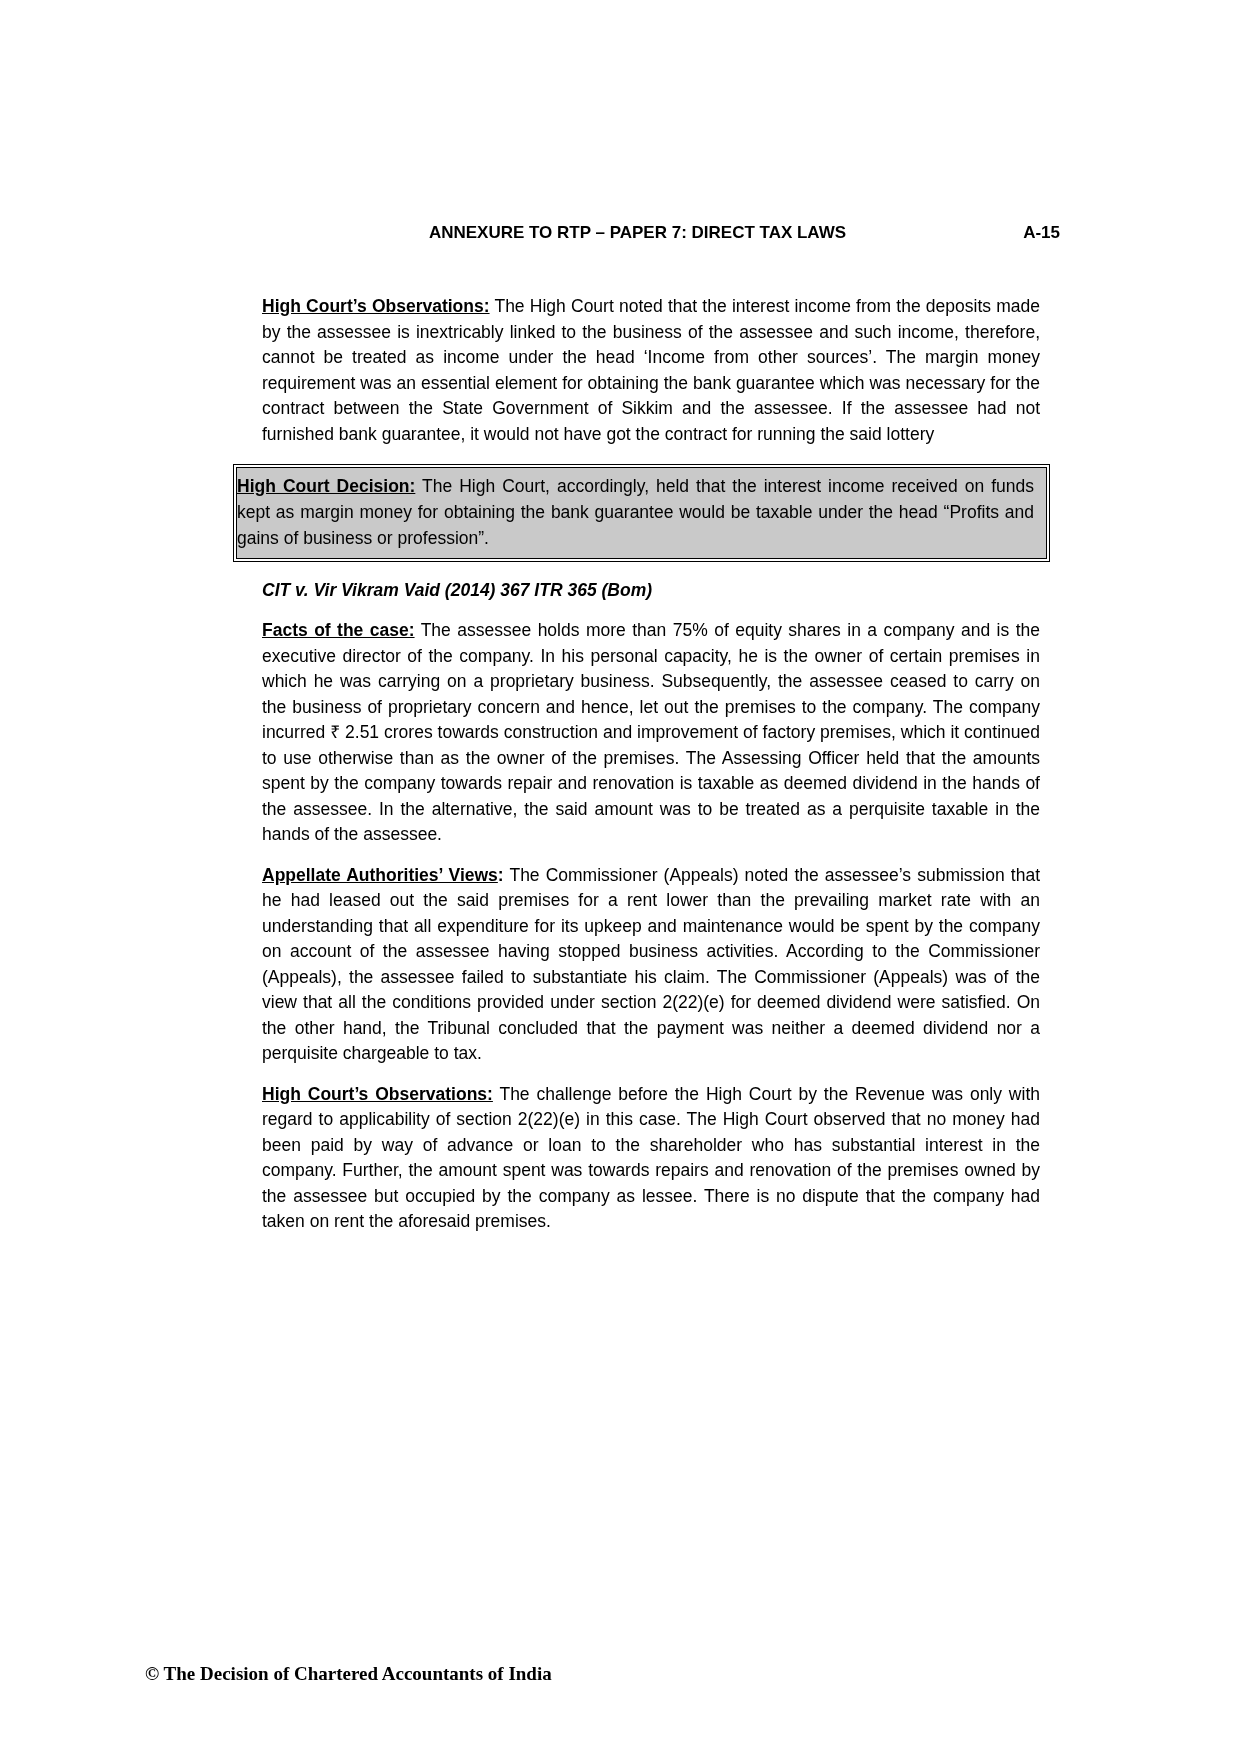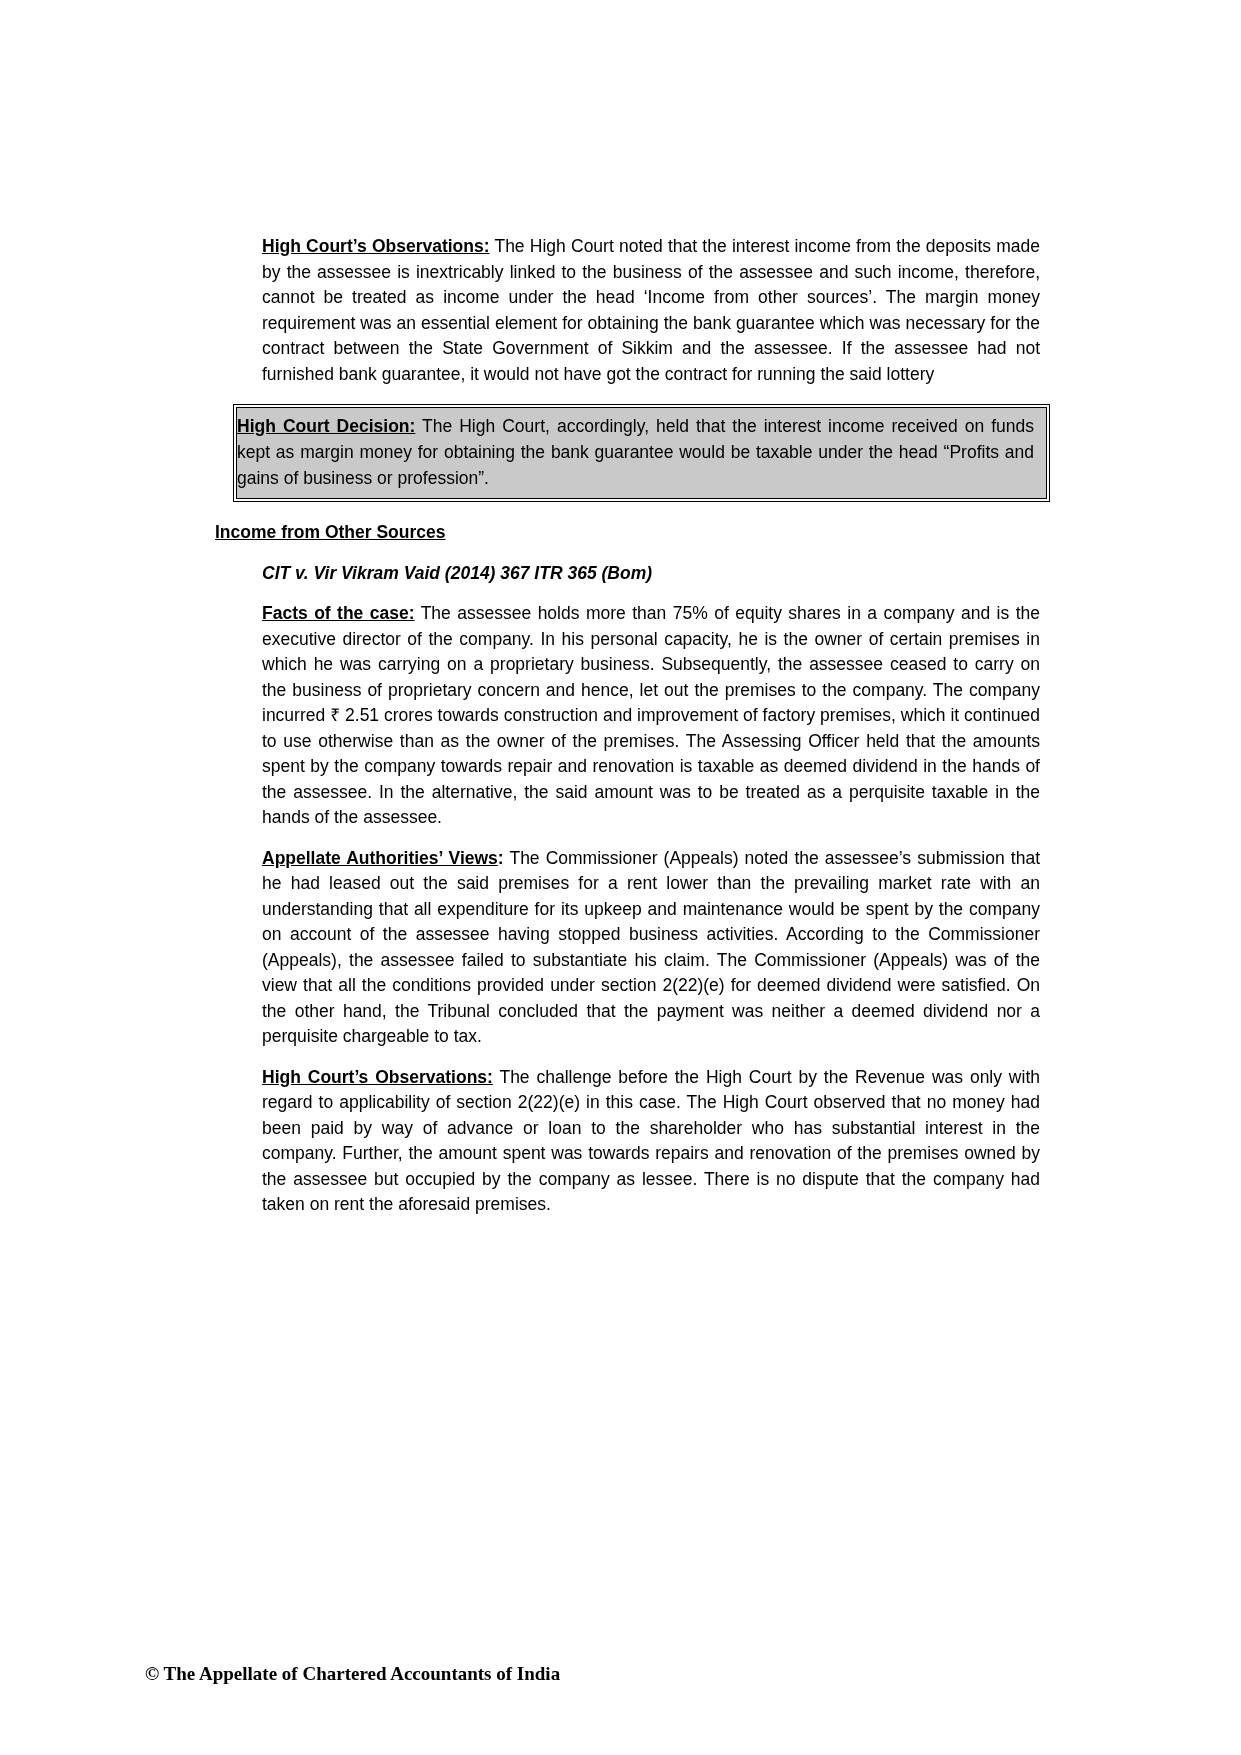--- a/index.html
+++ b/index.html
@@ -86,34 +86,37 @@
     font-size: 19px;
     font-weight: bold;
   }
 </style>
 </head>
 <body>
 
 <div class="page">
   <div class="content">
 
+    <div class="page-header">
+      <span>ANNEXURE TO RTP – PAPER 7: DIRECT TAX LAWS</span>
+      <span class="page-number">A-15</span>
+    </div>
 
     <p class="para justify"><span class="lead">High Court’s Observations:</span><span> The High Court noted that the interest income from the deposits made by the assessee is inextricably linked to the business of the assessee and such income, therefore, cannot be treated as income under the head ‘Income from other sources’. The margin money requirement was an essential element for obtaining the bank guarantee which was necessary for the contract between the State Government of Sikkim and the assessee. If the assessee had not furnished bank guarantee, it would not have got the contract for running the said lottery</span></p>
 
     <div class="decision-box">
       <p class="box-para justify"><span class="lead">High Court Decision:</span><span> The High Court, accordingly, held that the interest income received on funds kept as margin money for obtaining the bank guarantee would be taxable under the head “Profits and gains of business or profession”.</span></p>
     </div>
 
-    <h2 class="section-heading">Income from Other Sources</h2>
 
 
     <p class="citation">CIT v. Vir Vikram Vaid (2014) 367 ITR 365 (Bom)</p>
 
     <p class="para justify"><span class="lead">Facts of the case:</span><span> The assessee holds more than 75% of equity shares in a company and is the executive director of the company. In his personal capacity, he is the owner of certain premises in which he was carrying on a proprietary business. Subsequently, the assessee ceased to carry on the business of proprietary concern and hence, let out the premises to the company. The company incurred ₹ 2.51 crores towards construction and improvement of factory premises, which it continued to use otherwise than as the owner of the premises. The Assessing Officer held that the amounts spent by the company towards repair and renovation is taxable as deemed dividend in the hands of the assessee. In the alternative, the said amount was to be treated as a perquisite taxable in the hands of the assessee.</span></p>
 
     <p class="para justify"><span class="lead">Appellate Authorities’ Views</span><span class="bold-colon">:</span><span> The Commissioner (Appeals) noted the assessee’s submission that he had leased out the said premises for a rent lower than the prevailing market rate with an understanding that all expenditure for its upkeep and maintenance would be spent by the company on account of the assessee having stopped business activities. According to the Commissioner (Appeals), the assessee failed to substantiate his claim. The Commissioner (Appeals) was of the view that all the conditions provided under section 2(22)(e) for deemed dividend were satisfied. On the other hand, the Tribunal concluded that the payment was neither a deemed dividend nor a perquisite chargeable to tax.</span></p>
 
     <p class="para justify"><span class="lead">High Court’s Observations:</span><span> The challenge before the High Court by the Revenue was only with regard to applicability of section 2(22)(e) in this case. The High Court observed that no money had been paid by way of advance or loan to the shareholder who has substantial interest in the company. Further, the amount spent was towards repairs and renovation of the premises owned by the assessee but occupied by the company as lessee. There is no dispute that the company had taken on rent the aforesaid premises.</span></p>
 
   </div>
 
-  <div class="page-footer">© The Appellate of Chartered Accountants of India</div>
+  <div class="page-footer">© The Decision of Chartered Accountants of India</div>
 </div>
 
 </body></html>

